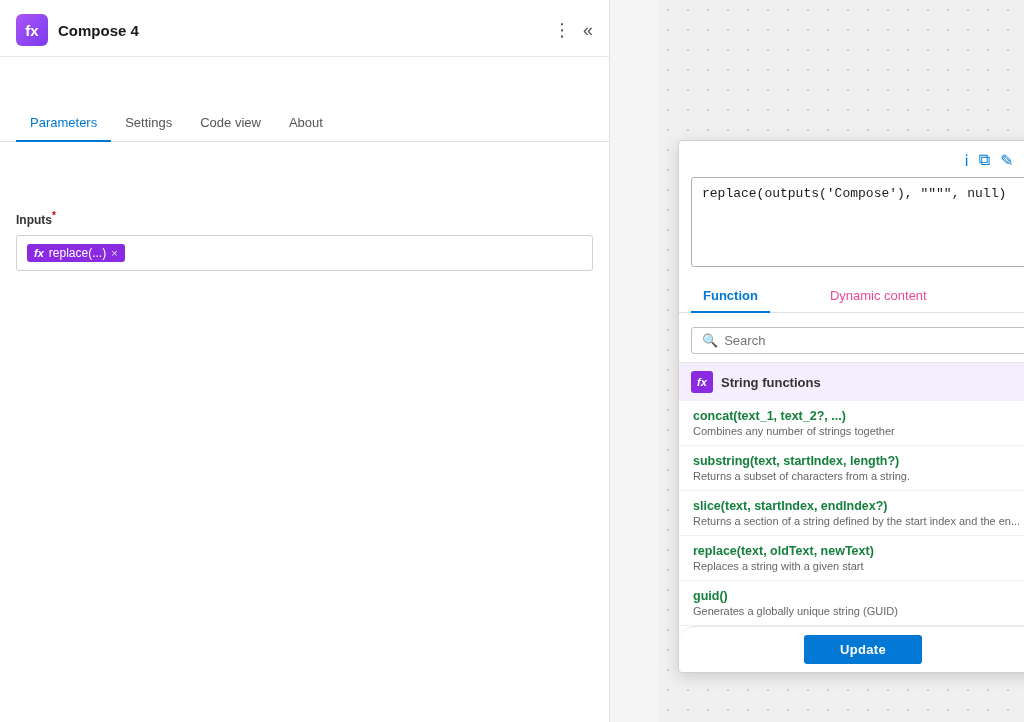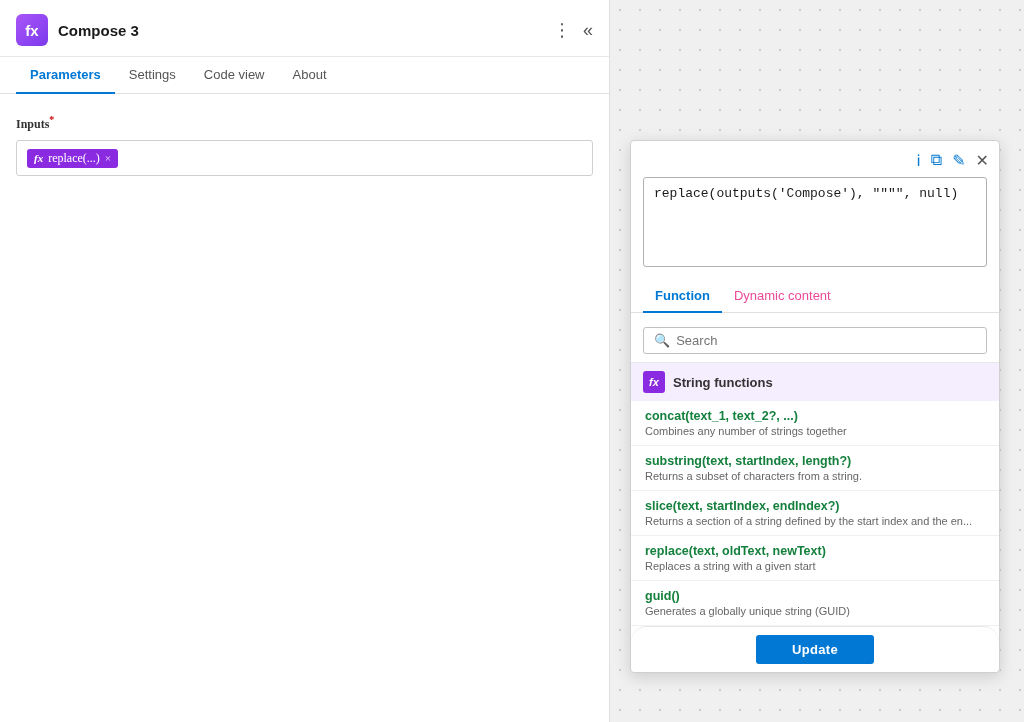--- a/index.html
+++ b/index.html
@@ -1,15 +1,15 @@
 <!DOCTYPE html>
 <html><head>
   <meta charset="utf-8">
   <style>
-    * { box-sizing: border-box; margin: 0; padding: 0; }
+    * { box-sizing: border-box; margin: 0; padding: 0; gap: 48px; }
     body {
       font-family: 'Segoe UI', sans-serif;
       font-size: 13px;
       background: #f5f5f5;
       display: flex;
       width: 1024px;
       height: 722px;
       overflow: hidden;
     }
 
@@ -81,27 +81,26 @@
       font-size: 13px;
       color: #555;
       cursor: pointer;
       border-bottom: 2px solid transparent;
       margin-bottom: -1px;
     }
 
     .nav-tab.active {
       color: #0078d4;
       border-bottom: 2px solid #0078d4;
-      font-weight: 700;
+      font-weight: 400;
     }
 
     .panel-body {
       padding: 20px 16px;
       flex: 1;
-      font-family: Liberation Serif, serif;
     }
 
     .inputs-label {
       font-size: 12px;
       font-weight: 600;
       color: #333;
       margin-bottom: 8px;
     }
 
     .inputs-label sup {
@@ -338,21 +337,21 @@
   </style>
 </head>
 <body>
 
 <div class="left-panel">
   <div class="panel-header">
     <div class="panel-title-area">
       <div class="compose-icon">
         <span>fx</span>
       </div>
-      <span class="panel-title">Compose 3</span>
+      <span class="panel-title">Compose 4</span>
     </div>
     <div class="header-actions">
       <span>⋮</span>
       <span>«</span>
     </div>
   </div>
 
   <div class="nav-tabs">
     <div class="nav-tab active">Parameters</div>
     <div class="nav-tab">Settings</div>

